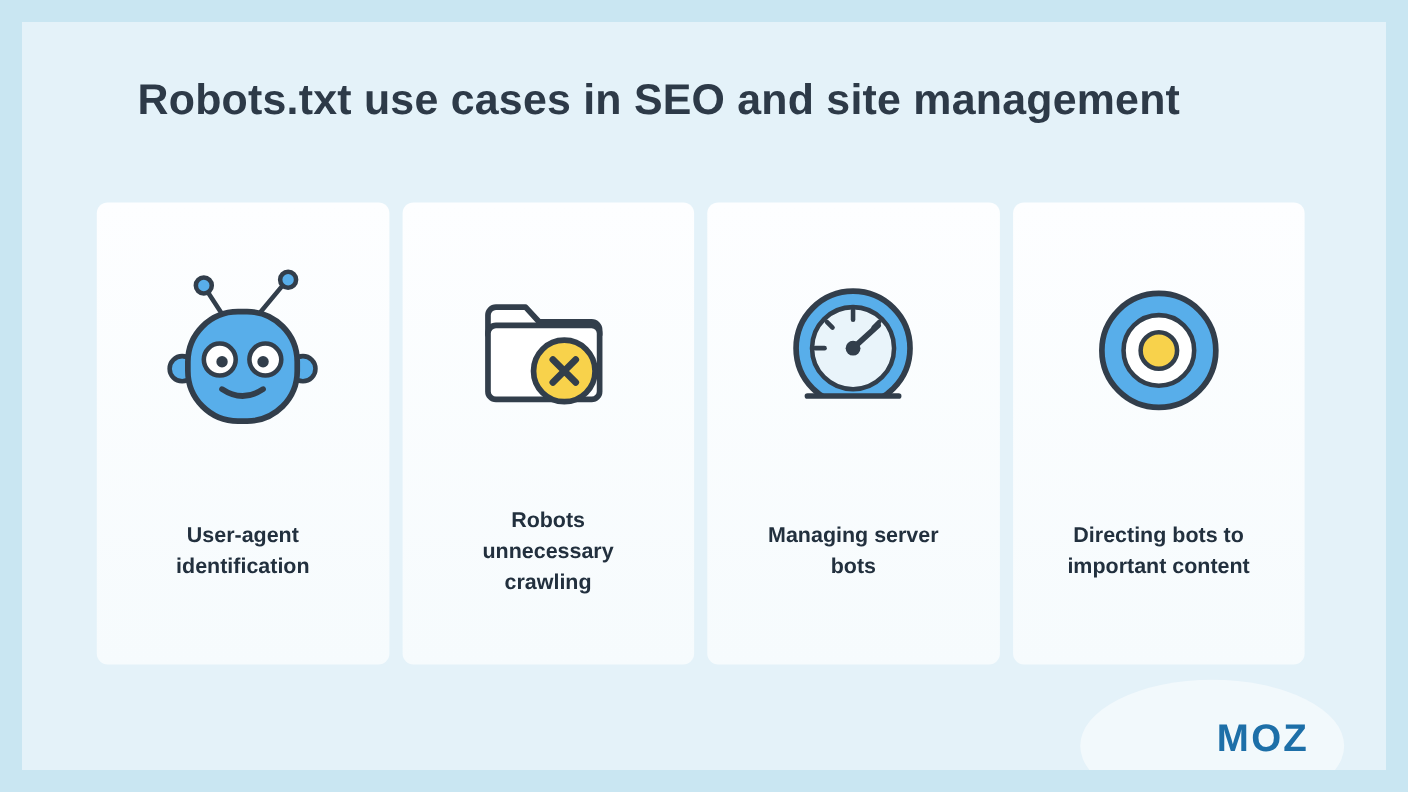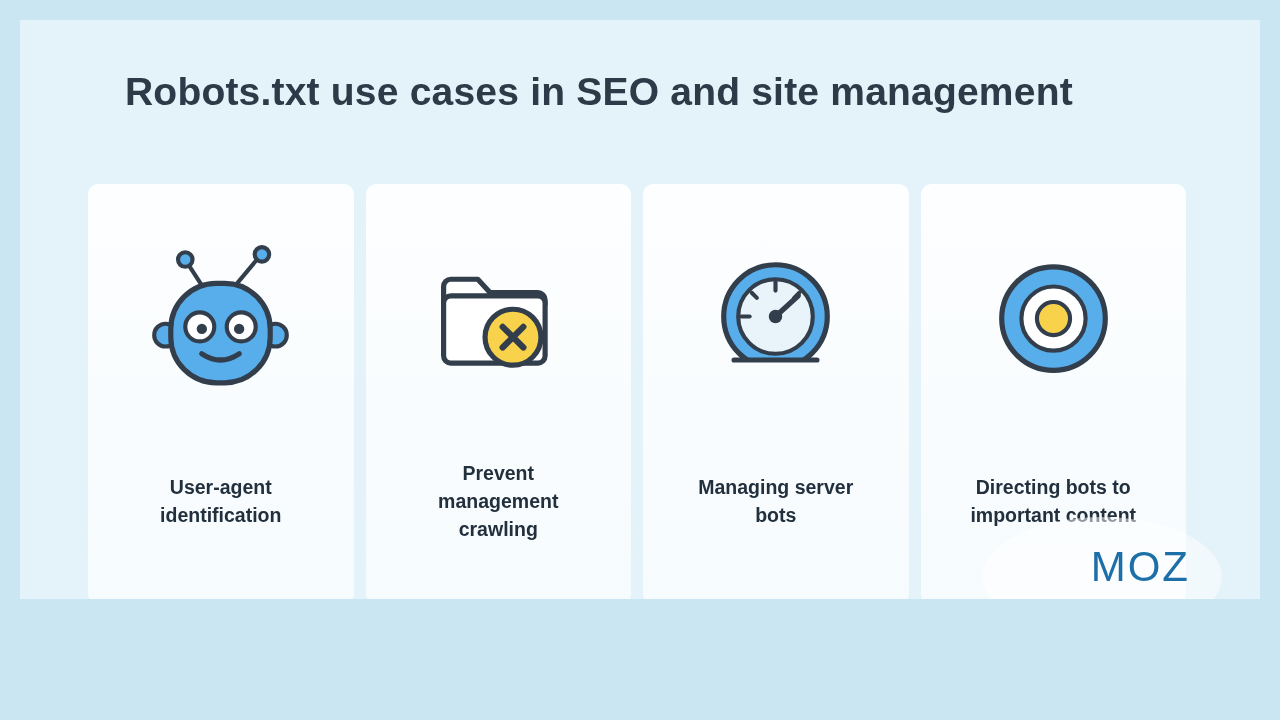--- a/index.html
+++ b/index.html
@@ -17,21 +17,21 @@
   *{margin:0;padding:0;box-sizing:border-box;}
   html,body{width:1280px;height:720px;}
   body{
     font-family:"Liberation Sans","DejaVu Sans",sans-serif;
     background:var(--bg-outer);
     position:relative;
     overflow:hidden;
   }
   .canvas{
     position:absolute;
-    left:20px;top:20px;width:1240px;height:579px;
+    left:20px;top:20px;width:1240px;height:680px;
     background:var(--bg-inner);
     overflow:hidden;
   }
   .title{
     position:absolute;
     left:105px;top:50px;
     font-size:39px;
     font-weight:bold;
     color:var(--title);
     letter-spacing:.2px;
@@ -76,22 +76,22 @@
   .logo-highlight{
     position:absolute;
     right:38px;bottom:-38px;
     width:240px;height:120px;
     background:rgba(255,255,255,0.5);
     border-radius:50%;
   }
   .moz-logo{
     position:absolute;
     right:70px;bottom:8px;
-    font-size:42px;
-    font-weight:normal;
+    font-size:35px;
+    font-weight:bold;
     color:var(--logo-blue);
     letter-spacing:2px;
   }
   
   .st{stroke:var(--outline);stroke-width:5;stroke-linecap:round;stroke-linejoin:round;}
   .sw4{stroke-width:4;}
   .sw6{stroke-width:6;}
   .f-blue{fill:var(--icon-blue);}
   .f-white{fill:#ffffff;}
   .f-yellow{fill:var(--icon-yellow);}
@@ -133,21 +133,21 @@
     <div class="card">
       <div class="icon-box">
         <svg viewBox="0 0 140 140" aria-hidden="true">
           <path class="st f-white" d="M17 58 V41 a7 7 0 0 1 7 -7 h26 l12 13 h46 a7 7 0 0 1 7 7 v4 H17 z"></path>
           <rect class="st f-white" x="17" y="50" width="98" height="65" rx="7"></rect>
           <circle class="st f-yellow" cx="84" cy="90" r="27"></circle>
           <path class="st f-none sw6" d="M74 80 L94 100 M94 80 L74 100"></path>
         </svg>
       </div>
       <div class="label-box">
-        <div class="label narrow">Prevent management crawling</div>
+        <div class="label narrow">Robots unnecessary crawling</div>
       </div>
     </div>
 
     <div class="card">
       <div class="icon-box">
         <svg viewBox="0 0 140 140" aria-hidden="true">
           <defs>
               <clipPath id="gclip">
                 <rect x="0" y="0" width="140" height="112"></rect>
               </clipPath>

